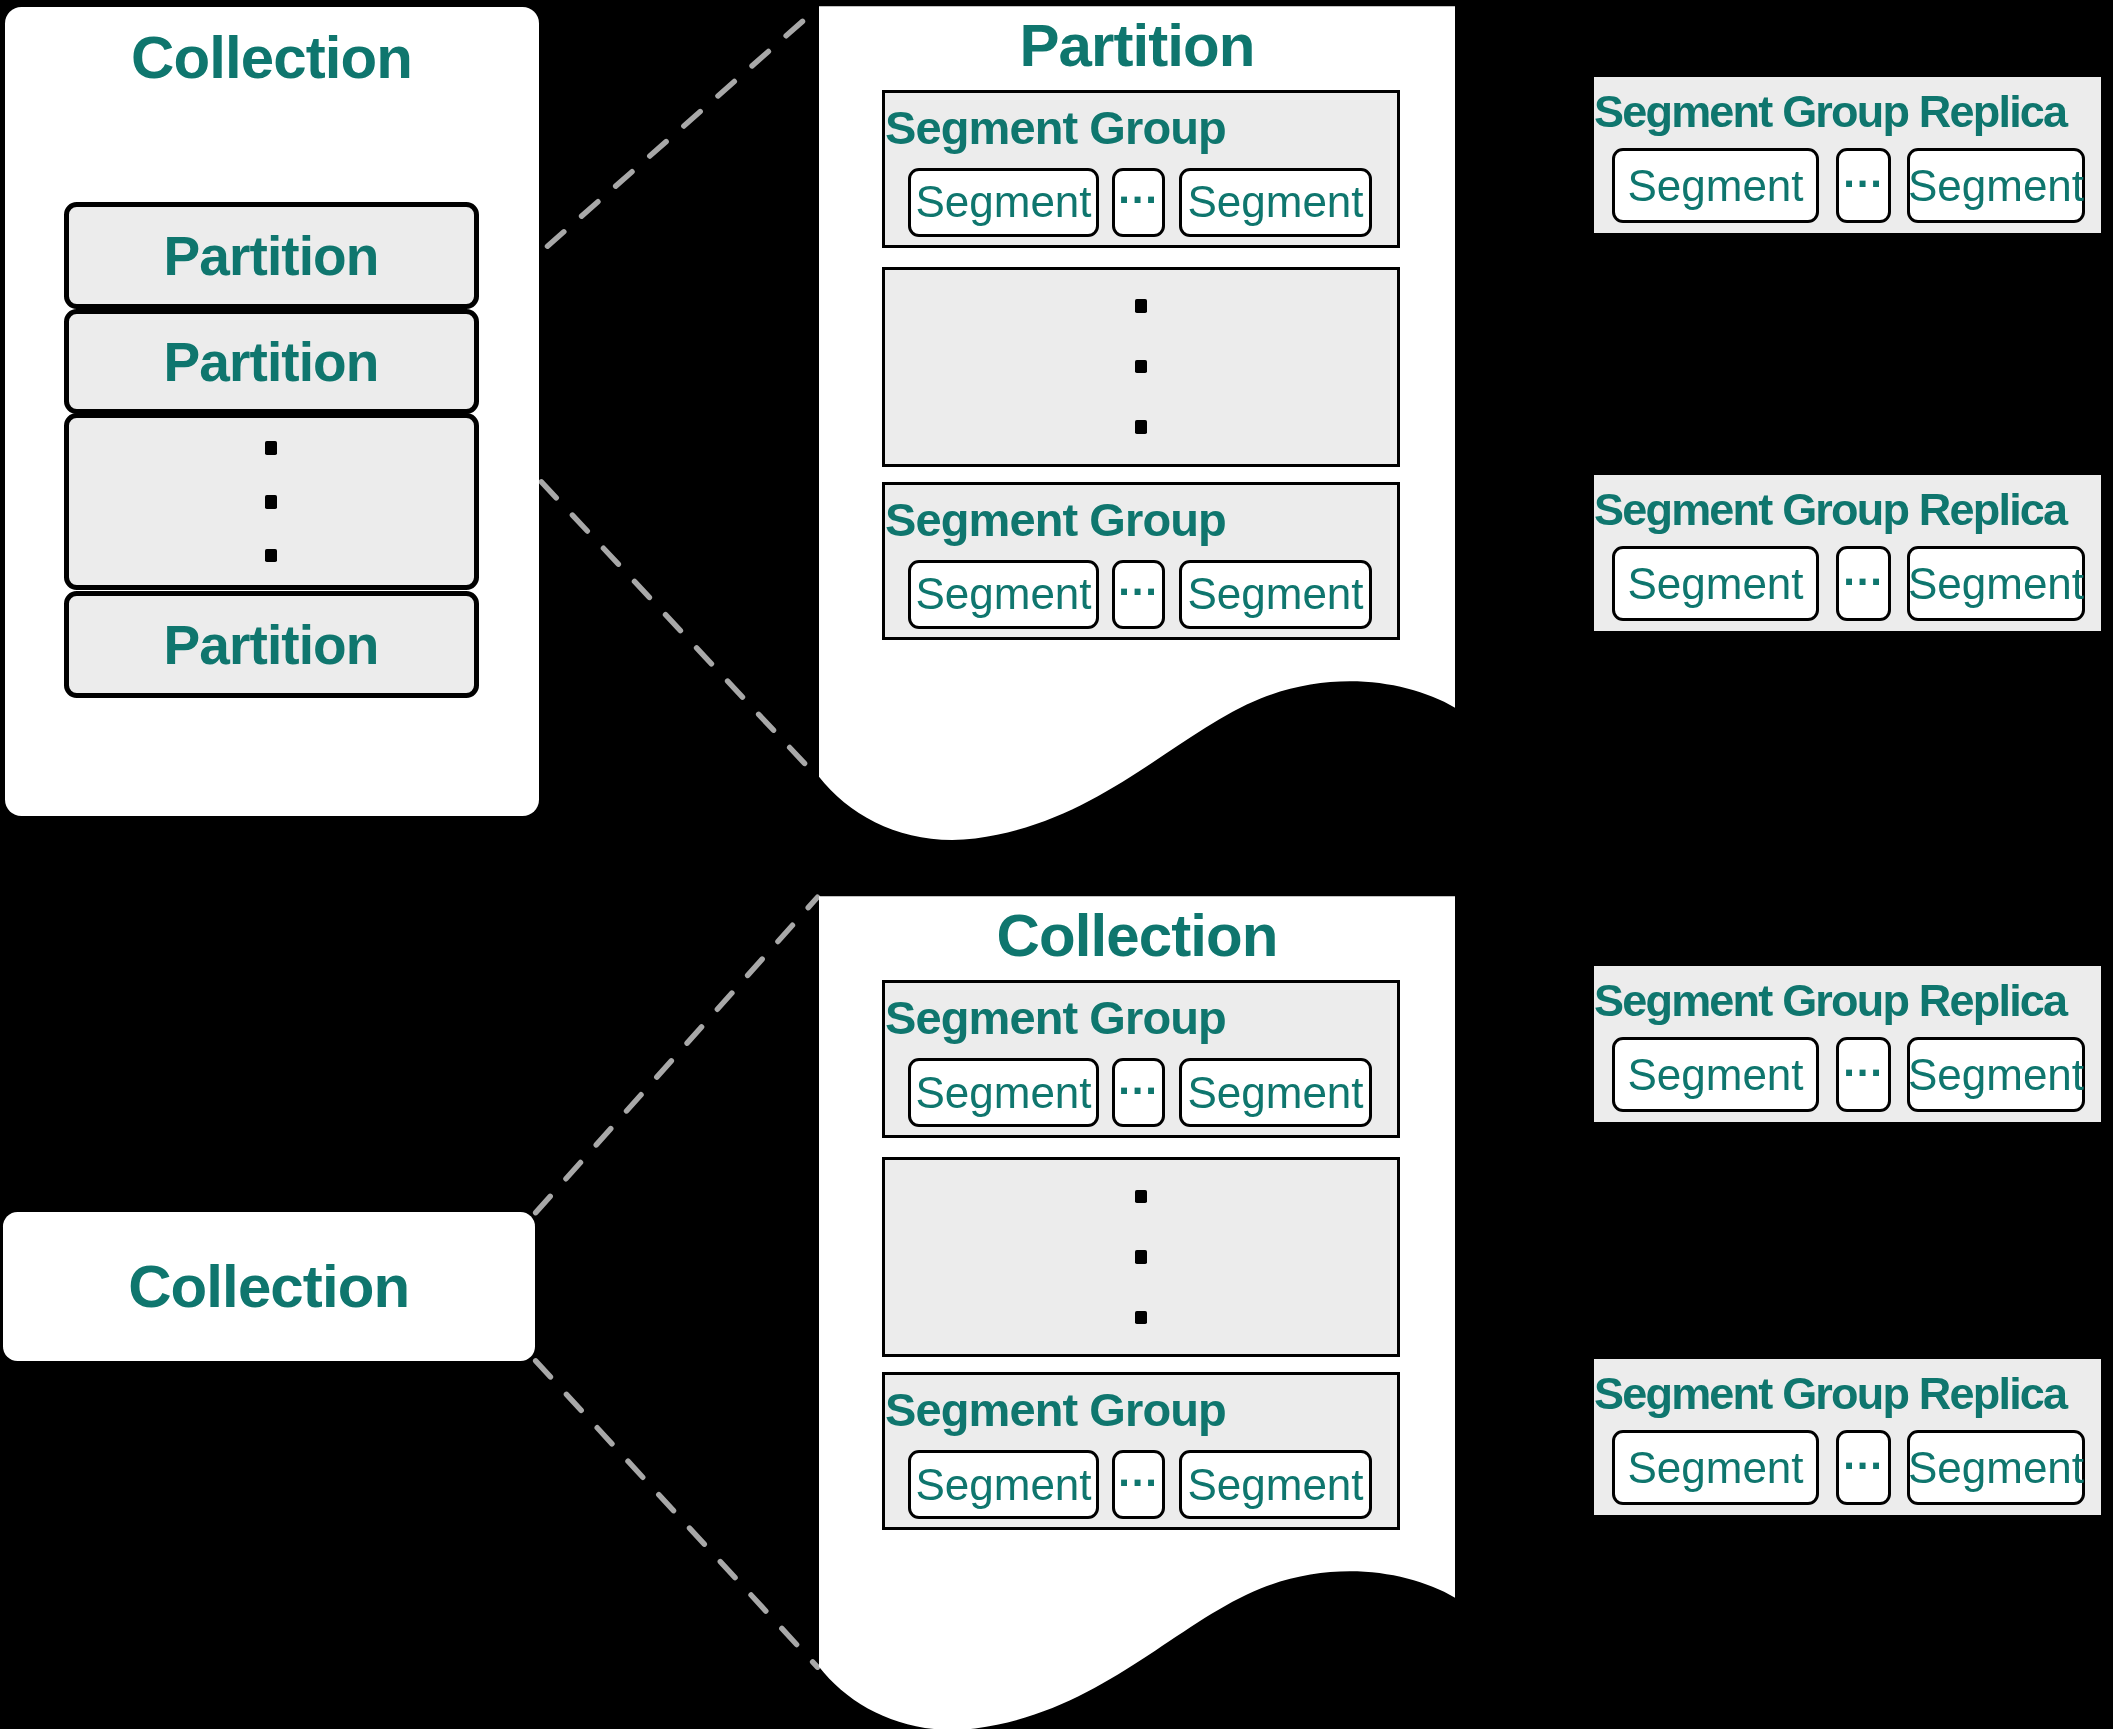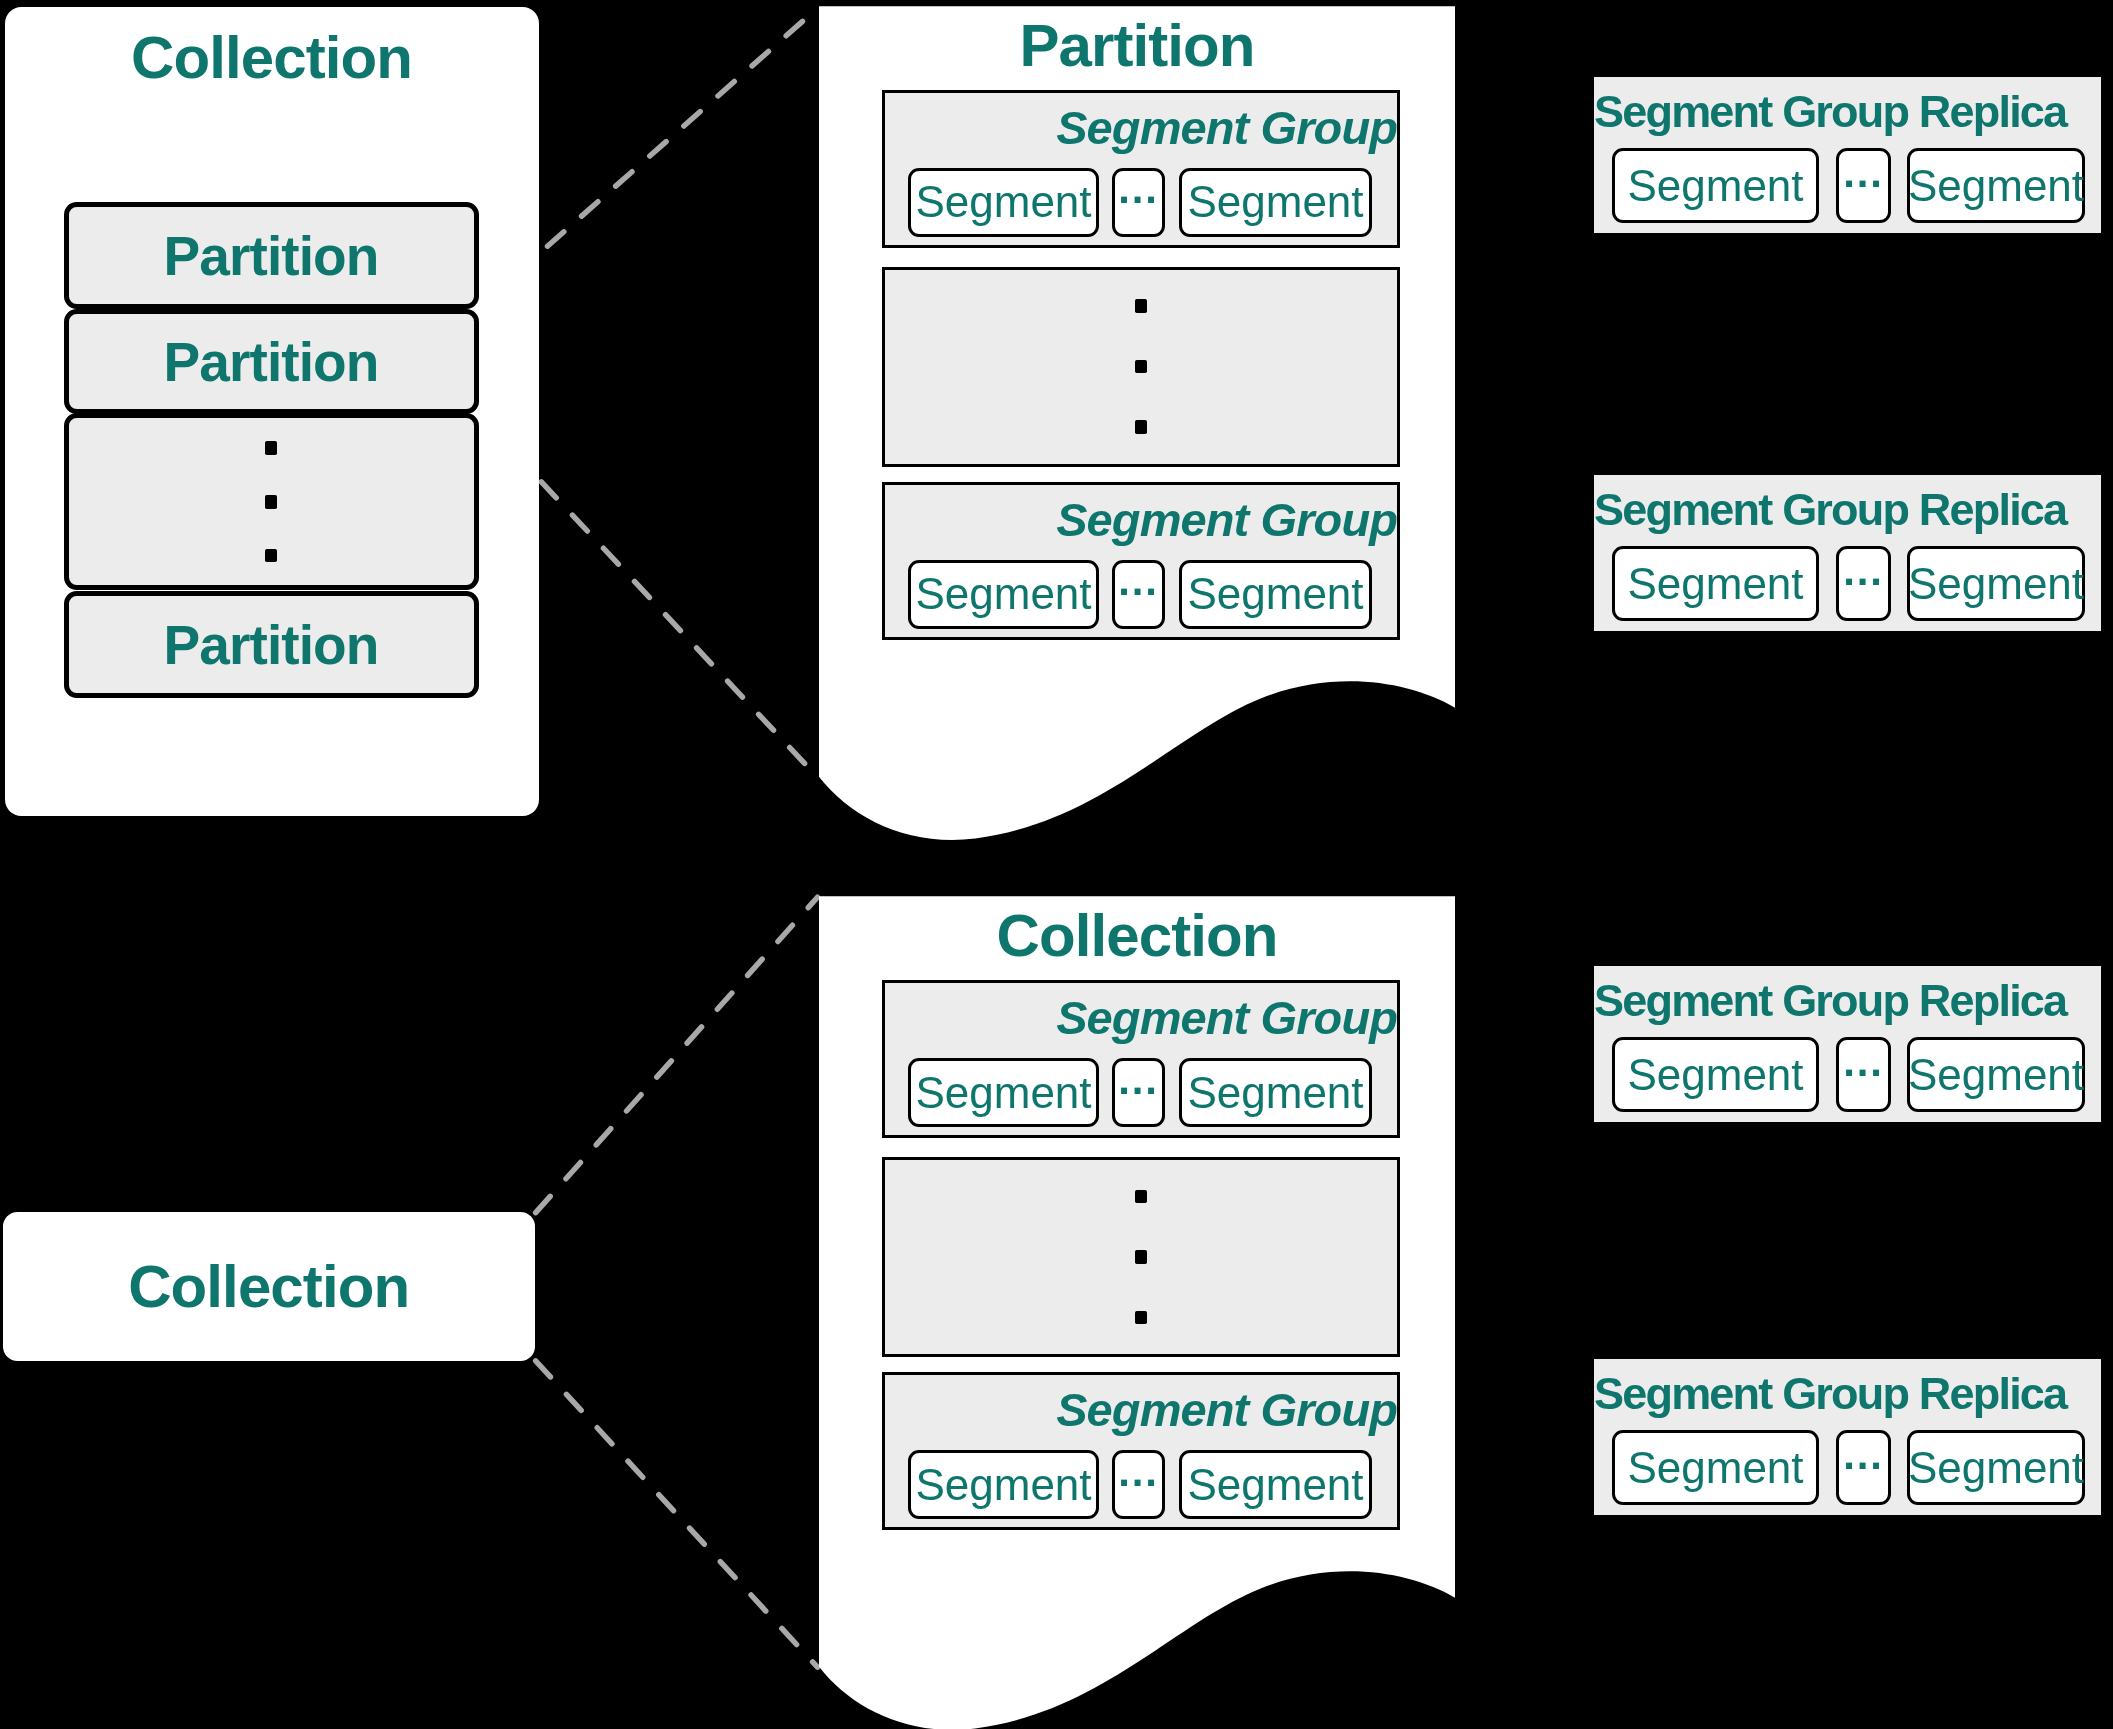--- a/index.html
+++ b/index.html
@@ -31,21 +31,21 @@
   
   .doc{position:absolute;width:636px;}
   .doc .doc-shape{position:absolute;left:0;top:0;display:block;}
   .doc-content{position:absolute;left:0;top:0;width:636px;height:100%;}
   .doc-title{position:absolute;top:7.3px;left:0;width:100%;}
 
   .sg{
     position:absolute;left:63px;width:518px;background:#ececec;
     border:3.6px solid #000;box-sizing:border-box;
   }
-  .sg-title{margin-top:7.3px;text-align:right;font-weight:bold;font-size:47px;letter-spacing:-0.9px;font-style:italic;}
+  .sg-title{margin-top:7.3px;text-align:left;font-weight:bold;font-size:47px;letter-spacing:-0.9px;}
   .seg{
     position:absolute;background:#fff;border:3.6px solid #000;border-radius:11px;
     box-sizing:border-box;display:flex;align-items:center;justify-content:center;
     font-size:44px;
   }
   .sg .seg{top:75px;height:69px;}
   .sg .seg.s1{left:23px;width:191px;}
   .sg .seg.sd{left:227px;width:53px;}
   .sg .seg.s2{left:294px;width:193px;}
   .hdots{font-weight:bold;font-size:42px;letter-spacing:1.8px;transform:translateY(-28%);}

